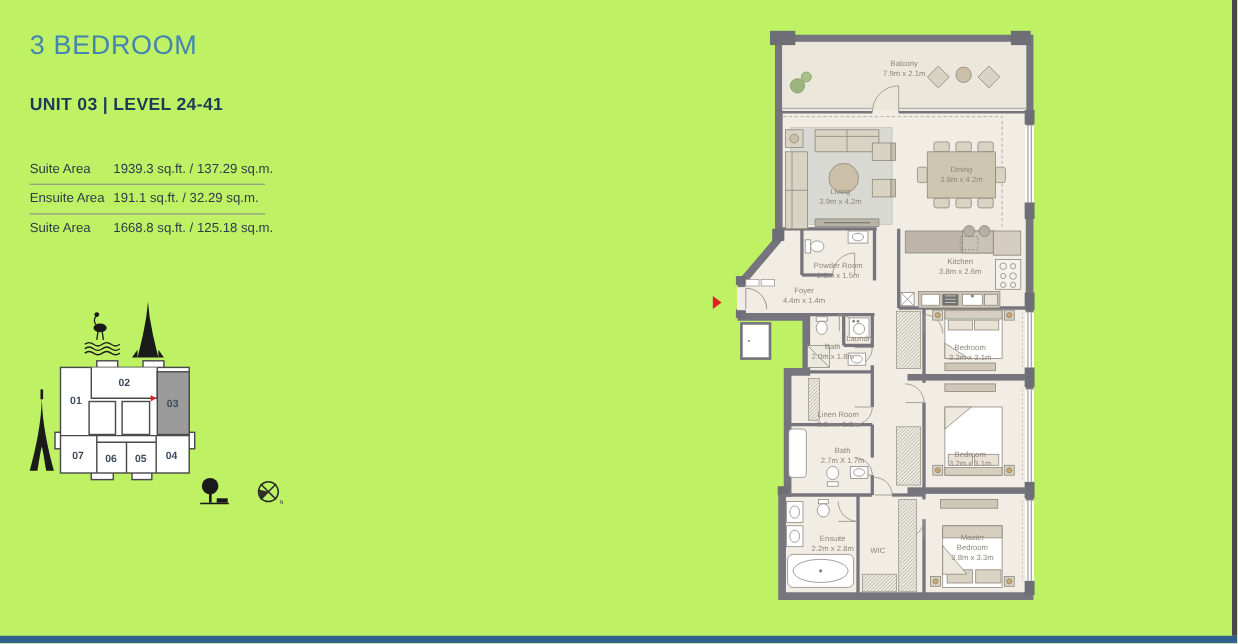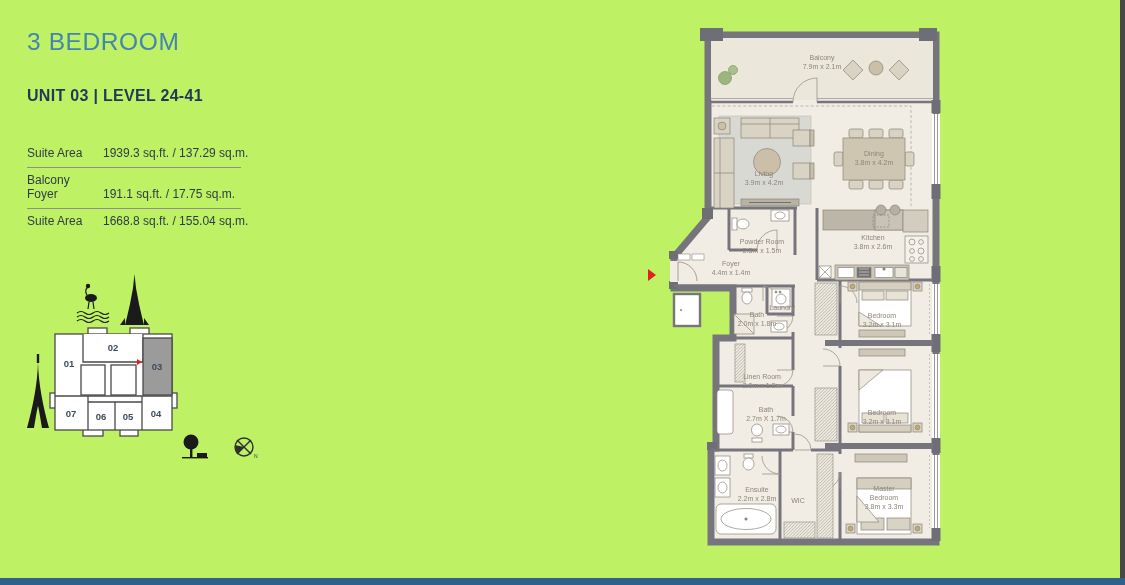--- a/index.html
+++ b/index.html
@@ -30,26 +30,26 @@
 
   <div class="page-title">3 BEDROOM</div>
   <div class="unit-info">UNIT 03 | LEVEL 24-41</div>
 
   <div class="area-table">
     <div class="area-row lined">
       <span class="area-label">Suite Area</span>
       <span class="area-value">1939.3 sq.ft. / 137.29 sq.m.</span>
     </div>
     <div class="area-row lined">
-      <span class="area-label">Balcony Foyer</span>
-      <span class="area-value">191.1 sq.ft. / 17.75 sq.m.</span>
+      <span class="area-label">Ensuite Area</span>
+      <span class="area-value">191.1 sq.ft. / 32.29 sq.m.</span>
     </div>
     <div class="area-row">
       <span class="area-label">Suite Area</span>
-      <span class="area-value">1668.8 sq.ft. / 155.04 sq.m.</span>
+      <span class="area-value">1668.8 sq.ft. / 125.18 sq.m.</span>
     </div>
   </div>
 
   <svg class="kp" width="240" height="190" viewBox="0 0 240 190">
 
     <g stroke="#1a1a1a" fill="none" stroke-width="1.2">
       <circle cx="63" cy="14" r="2.2" fill="#1a1a1a" stroke="none"></circle>
       <path d="M63,15 q-4,3 -1,8"></path>
       <ellipse cx="66" cy="26" rx="6" ry="4" fill="#1a1a1a" stroke="none"></ellipse>
       <path d="M64,30 l-1,7 M68,30 l1,7"></path>

